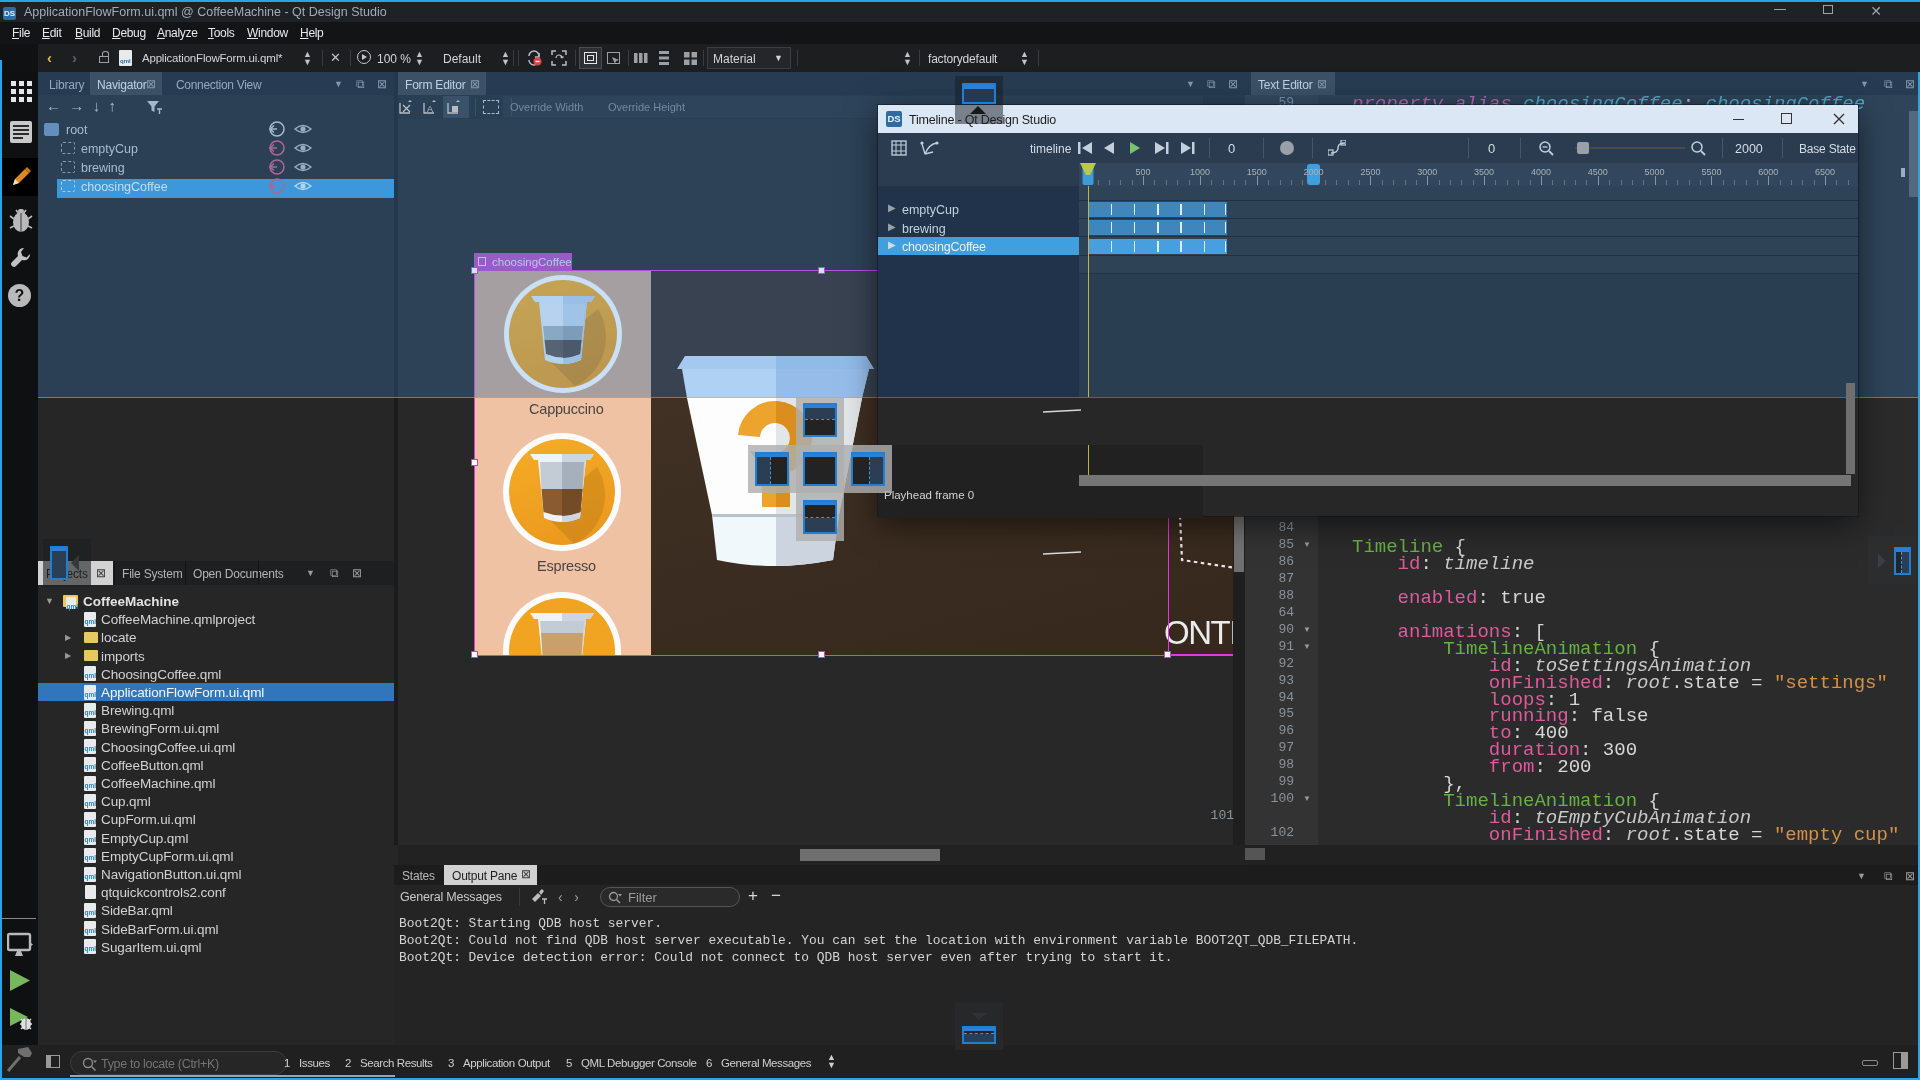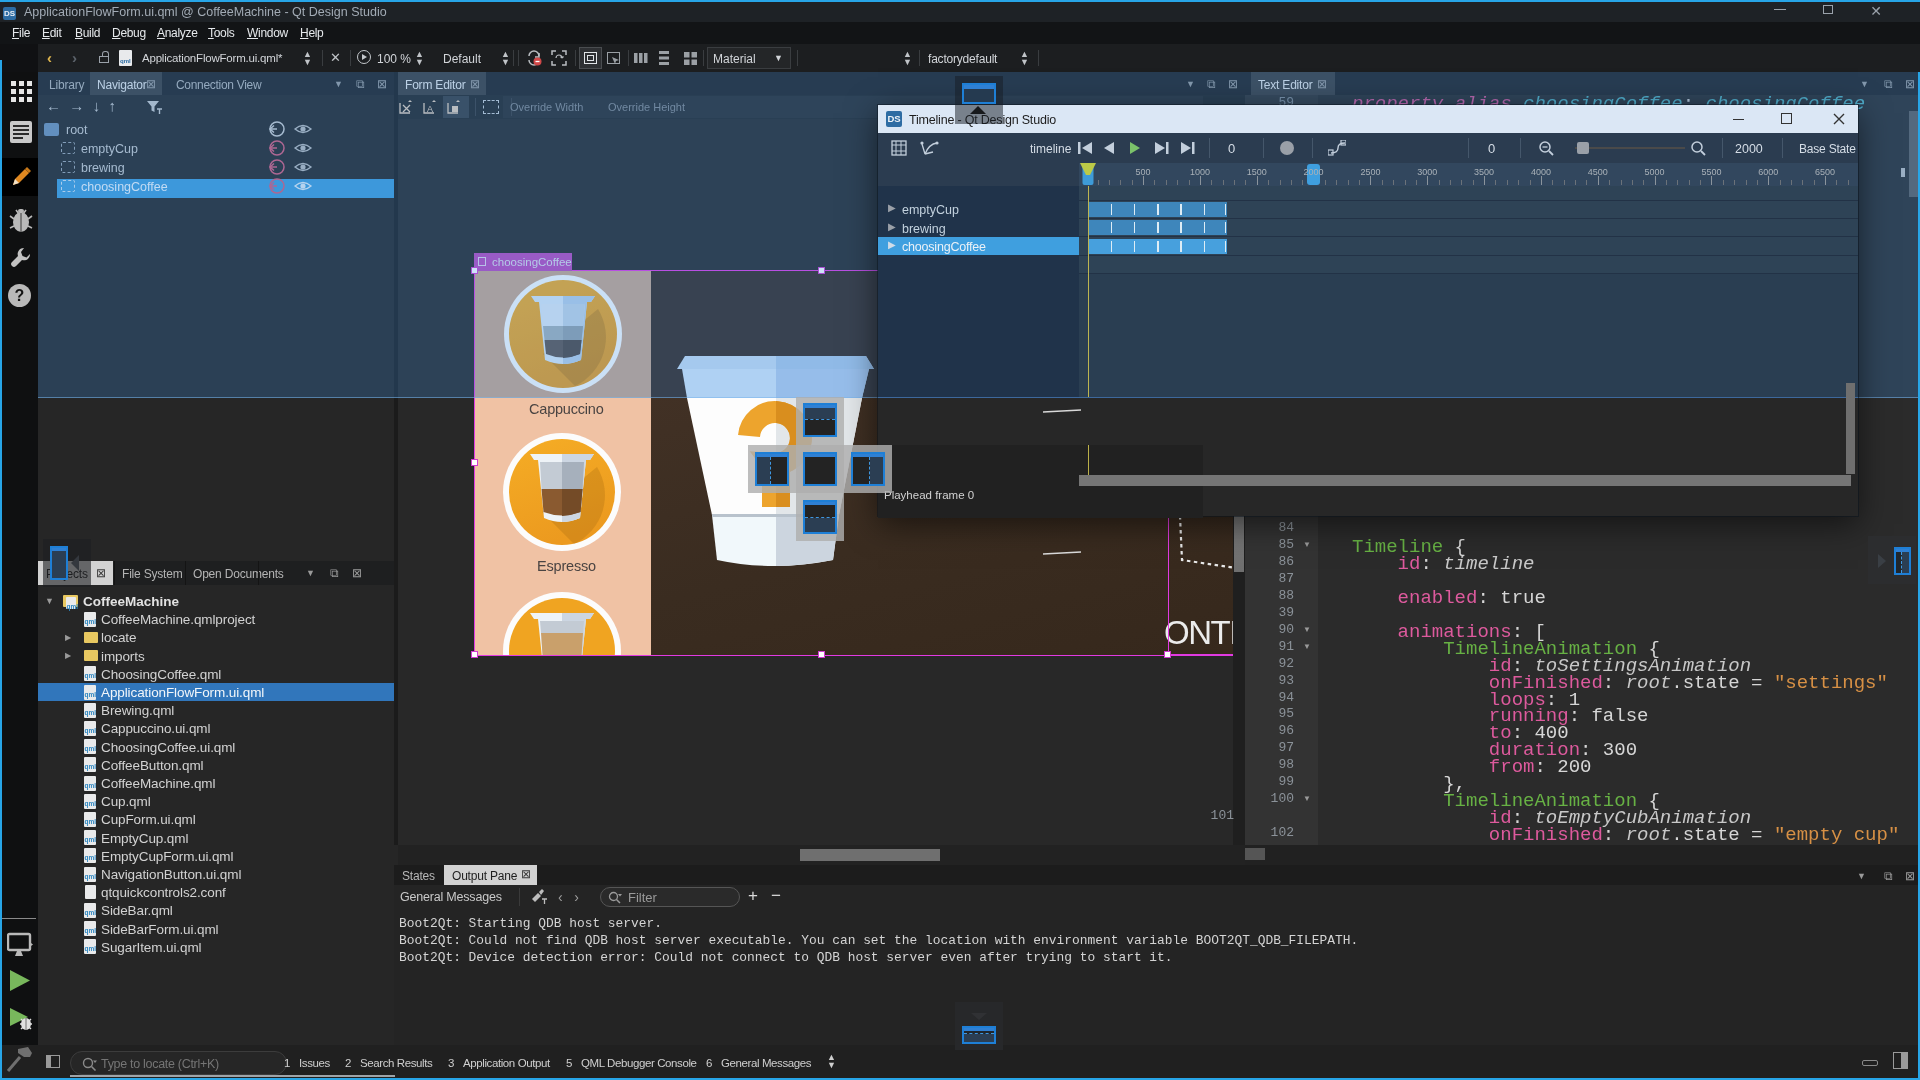--- a/index.html
+++ b/index.html
@@ -353,21 +353,21 @@
   <div id="code">
       <div class="lnum" style="left: 1245px; top: 520px;">84</div>
       <div class="lnum" style="left: 1245px; top: 536.95px;">85</div>
       <div style="position: absolute; left: 1303px; top: 539.95px; font-size: 8px; color: rgb(154, 154, 154);">▼</div>
       <div class="coderow" style="left: 1352px; top: 535.95px;"><span class="t">Timeline</span> {</div>
       <div class="lnum" style="left: 1245px; top: 553.9px;">86</div>
       <div class="coderow" style="left: 1352px; top: 552.9px;">    <span class="k">id</span>: <span class="i">timeline</span></div>
       <div class="lnum" style="left: 1245px; top: 570.85px;">87</div>
       <div class="lnum" style="left: 1245px; top: 587.8px;">88</div>
       <div class="coderow" style="left: 1352px; top: 586.8px;">    <span class="k">enabled</span>: true</div>
-      <div class="lnum" style="left: 1245px; top: 604.75px;">39</div>
+      <div class="lnum" style="left: 1245px; top: 604.75px;">64</div>
       <div class="lnum" style="left: 1245px; top: 621.7px;">90</div>
       <div style="position: absolute; left: 1303px; top: 624.7px; font-size: 8px; color: rgb(154, 154, 154);">▼</div>
       <div class="coderow" style="left: 1352px; top: 620.7px;">    <span class="k">animations</span>: [</div>
       <div class="lnum" style="left: 1245px; top: 638.65px;">91</div>
       <div style="position: absolute; left: 1303px; top: 641.65px; font-size: 8px; color: rgb(154, 154, 154);">▼</div>
       <div class="coderow" style="left: 1352px; top: 637.65px;">        <span class="t">TimelineAnimation</span> {</div>
       <div class="lnum" style="left: 1245px; top: 655.6px;">92</div>
       <div class="coderow" style="left: 1352px; top: 654.6px;">            <span class="k">id</span>: <span class="i">toSettingsAnimation</span></div>
       <div class="lnum" style="left: 1245px; top: 672.55px;">93</div>
       <div class="coderow" style="left: 1352px; top: 671.55px;">            <span class="k">onFinished</span>: <span class="i">root</span>.state = <span class="s">"settings"</span></div>
@@ -427,21 +427,21 @@
       <div style="position: absolute; left: 65px; top: 651.1px; font-size: 8px; color: rgb(154, 154, 154);">▶</div>
       <div class="foldico" style="left: 84px; top: 650.1px; position: absolute;"></div>
       <div class="treerow" style="top: 648.6px;">imports</div>
       <div class="qmlico" style="left: 84px; top: 666.3px; position: absolute;"></div>
       <div class="treerow" style="top: 666.8px;">ChoosingCoffee.qml</div>
       <div class="qmlico" style="left: 84px; top: 684.5px; position: absolute;"></div>
       <div class="treerow" style="top: 685px; color: rgb(242, 246, 250);">ApplicationFlowForm.ui.qml</div>
       <div class="qmlico" style="left: 84px; top: 702.7px; position: absolute;"></div>
       <div class="treerow" style="top: 703.2px;">Brewing.qml</div>
       <div class="qmlico" style="left: 84px; top: 720.9px; position: absolute;"></div>
-      <div class="treerow" style="top: 721.4px;">Cappuccino.ui.qml</div>
+      <div class="treerow" style="top: 721.4px;">BrewingForm.ui.qml</div>
       <div class="qmlico" style="left: 84px; top: 739.1px; position: absolute;"></div>
       <div class="treerow" style="top: 739.6px;">ChoosingCoffee.ui.qml</div>
       <div class="qmlico" style="left: 84px; top: 757.3px; position: absolute;"></div>
       <div class="treerow" style="top: 757.8px;">CoffeeButton.qml</div>
       <div class="qmlico" style="left: 84px; top: 775.5px; position: absolute;"></div>
       <div class="treerow" style="top: 776px;">CoffeeMachine.qml</div>
       <div class="qmlico" style="left: 84px; top: 793.7px; position: absolute;"></div>
       <div class="treerow" style="top: 794.2px;">Cup.qml</div>
       <div class="qmlico" style="left: 84px; top: 811.9px; position: absolute;"></div>
       <div class="treerow" style="top: 812.4px;">CupForm.ui.qml</div>

